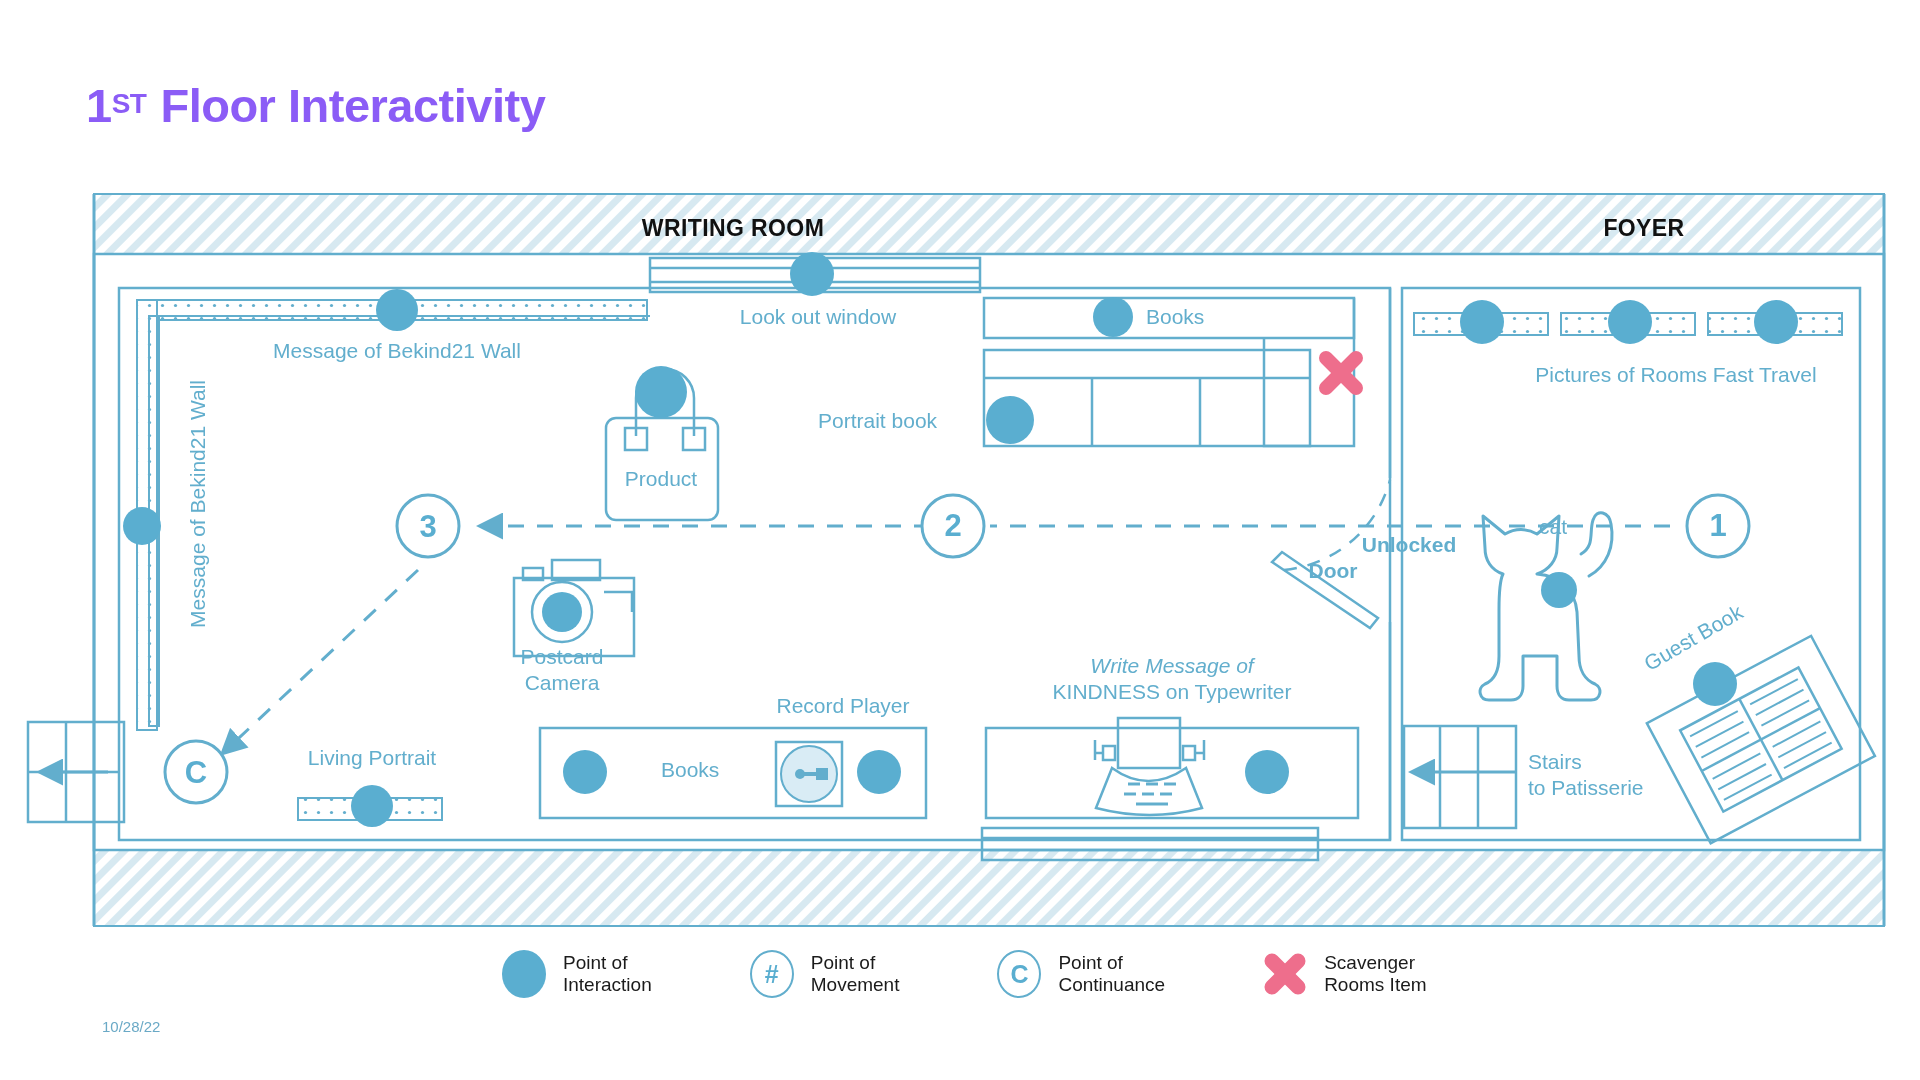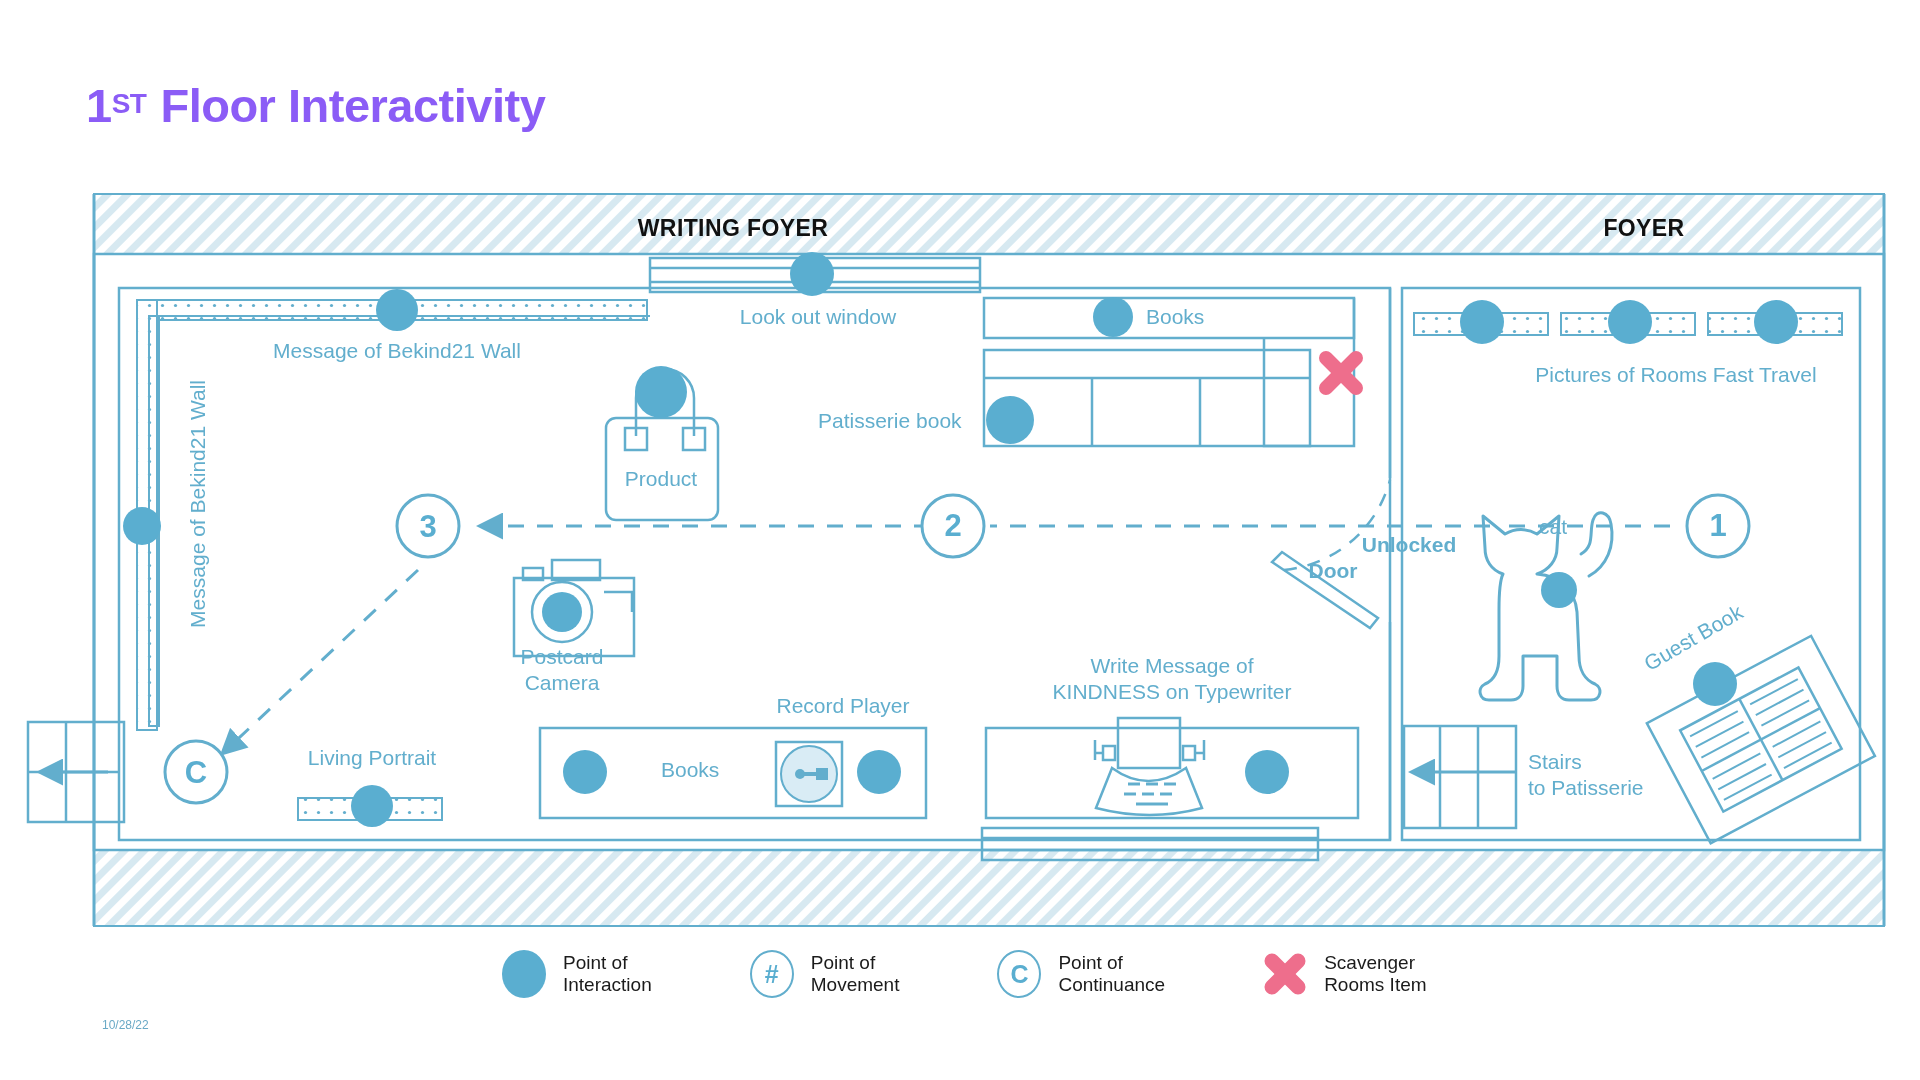--- a/index.html
+++ b/index.html
@@ -13,21 +13,21 @@
     position:absolute;left:86px;top:78px;
     font-size:47px;font-weight:bold;color:#8b5cf6;letter-spacing:-.5px;
     white-space:nowrap;
   }
   #title .ord{font-size:28px;vertical-align:9px;font-weight:bold;}
   #title .sp{display:inline-block;width:14px;}
 
   
   #datestamp{
     position:absolute;left:102px;top:1018px;
-    font-size:12px;color:#6aa9c6;
+    font-size:15px;color:#6aa9c6;
   }
 
   
   #plan{position:absolute;left:0;top:0;width:1920px;height:1080px;}
   #plansvg{position:absolute;left:0;top:0;}
 
   
   .lbl{position:absolute;color:#62aecd;font-size:21px;white-space:nowrap;}
   .lbl.b{font-weight:bold;margin-left:21px;}
   .roomname{position:absolute;color:#111;font-weight:bold;font-size:23px;letter-spacing:.4px;white-space:nowrap;}
@@ -299,51 +299,51 @@
     <circle cx="1267" cy="772" r="22"></circle>
     <circle cx="372" cy="806" r="21"></circle>
     <circle cx="1482" cy="322" r="22"></circle>
     <circle cx="1630" cy="322" r="22"></circle>
     <circle cx="1776" cy="322" r="22"></circle>
     <circle cx="1559" cy="590" r="18"></circle>
     <circle cx="1715" cy="684" r="22"></circle>
   </g>
 </svg>
 
-<div class="roomname ctr" style="left:733px;top:215px;">WRITING FOYER</div>
+<div class="roomname ctr" style="left:733px;top:215px;">WRITING ROOM</div>
 <div class="roomname ctr" style="left:1644px;top:215px;">FOYER</div>
 
 <div class="lbl ctr" style="left:397px;top:339px;">
   <span>Message of </span><span class="b">Bekind21</span><span> Wall</span>
 </div>
 
 <div class="lbl" style="left:186px;top:380px;transform:rotate(-90deg);transform-origin:left top;">
   <span style="display:inline-block;transform:translate(-100%,0);">
     <span>Message of </span><span class="b">Bekind21</span><span> Wall</span>
   </span>
 </div>
 
 <div class="lbl ctr" style="left:818px;top:305px;">Look out window</div>
 
 <div class="lbl" style="left:1146px;top:305px;">Books</div>
 
-<div class="lbl" style="left:818px;top:409px;">Patisserie book</div>
+<div class="lbl" style="left:818px;top:409px;">Portrait book</div>
 
 <div class="lbl ctr" style="left:661px;top:467px;">Product</div>
 
 <div class="lbl ctr" style="left:562px;top:645px;">Postcard</div>
 <div class="lbl ctr" style="left:562px;top:671px;">Camera</div>
 
 <div class="lbl ctr" style="left:843px;top:694px;">Record Player</div>
 
 <div class="lbl" style="left:661px;top:758px;">Books</div>
 
 <div class="lbl ctr" style="left:372px;top:746px;">Living Portrait</div>
 
-<div class="lbl ctr" style="left:1172px;top:654px;">Write Message of</div>
+<div class="lbl ctr" style="left:1172px;top:654px;font-style:italic;">Write Message of</div>
 <div class="lbl ctr" style="left:1172px;top:680px;">KINDNESS on Typewriter</div>
 
 <div class="lbl b ctr" style="left:1388px;top:533px;">Unlocked</div>
 <div class="lbl b ctr" style="left:1312px;top:559px;">Door</div>
 
 <div class="lbl ctr" style="left:1553px;top:515px;">cat</div>
 
 <div class="lbl ctr" style="left:1630px;top:363px;margin-left:46px;">Pictures of Rooms Fast Travel</div>
 
 <div class="lbl" style="left:1640px;top:655px;transform:rotate(-30deg);transform-origin:left top;">Guest Book</div>

